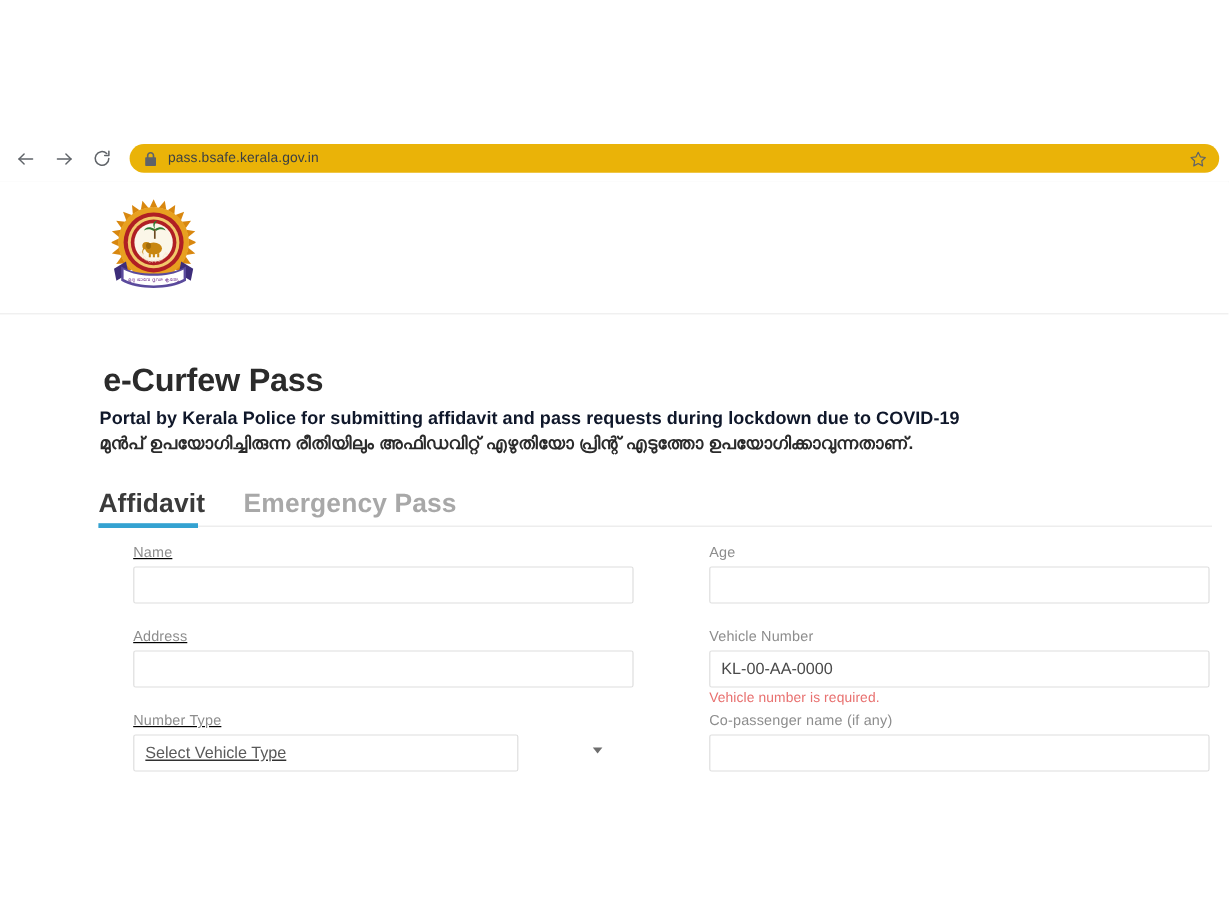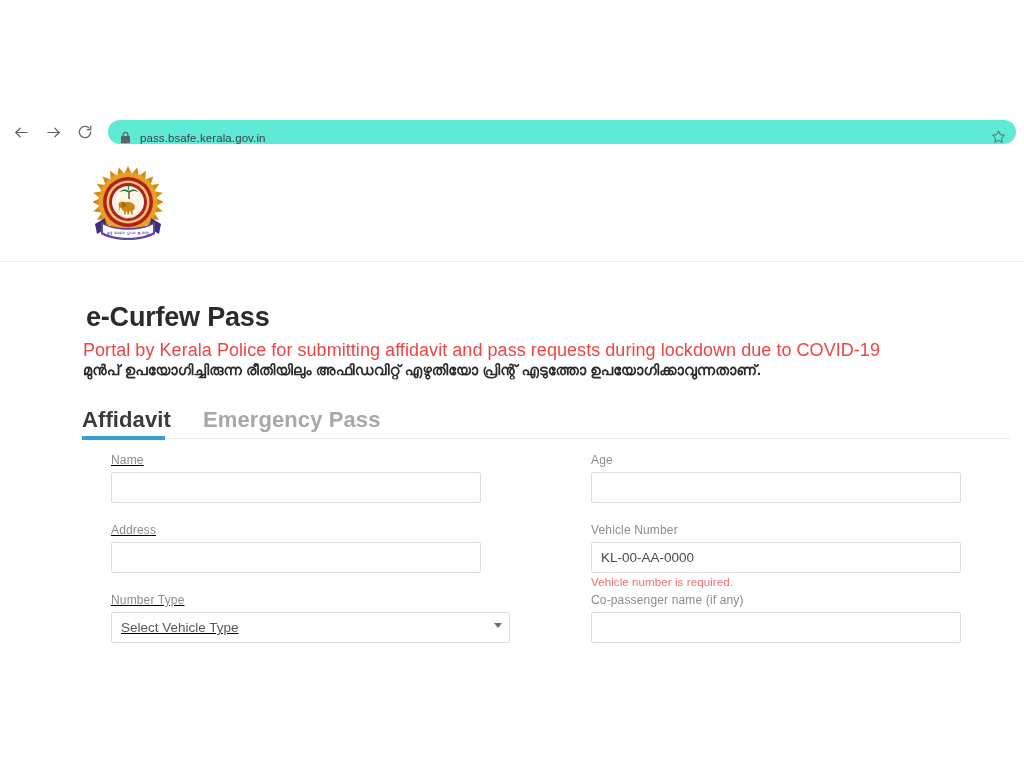--- a/index.html
+++ b/index.html
@@ -43,24 +43,24 @@
     flex: none;
   }
   .nav-btn:first-child { margin-left: 8px; }
   .nav-btn svg { display: block; }
 
   .omnibox {
     margin-left: 10px;
     margin-right: 8px;
     flex: 1 1 auto;
     height: 24px;
-    background: #5eead4;
+    background: #eab308;
     border-radius: 12px;
     display: flex;
-    align-items: flex-end;
+    align-items: center;
     padding: 0 10px 0 12px;
     box-sizing: border-box;
   }
 
   .lock-icon {
     flex: none;
     width: 11px;
     height: 13px;
     margin-right: 9px;
     color: #5f6368;
@@ -126,23 +126,24 @@
     font-size: 27px;
     font-weight: bold;
     color: #2b2b2b;
     letter-spacing: -0.2px;
   }
 
   .subtitle-en {
     position: absolute;
     left: 83px;
     top: 189px;
-    font-size: 18px;
-    color: #ef4444;
+    font-size: 15px;
+    color: #0f172a;
     letter-spacing: 0.05px;
+    font-weight: bold;
   }
 
   .subtitle-ml {
     position: absolute;
     left: 83px;
     top: 211px;
     font-size: 14.5px;
     font-weight: bold;
     color: #2b2b2b;
     letter-spacing: 0.1px;
@@ -215,21 +216,21 @@
     display: block;
     font-size: 12px;
     color: #8d8d8d;
     margin-bottom: 5px;
     letter-spacing: 0.15px;
   }
 
   .field-input {
     display: block;
     box-sizing: border-box;
-    width: 370px;
+    width: 417px;
     height: 31px;
     border: 1px solid #dedede;
     background: #ffffff;
     border-radius: 2px;
     padding: 0 9px;
     font-family: "Liberation Sans", sans-serif;
     font-size: 13.5px;
     color: #4a4a4a;
     outline: none;
   }
@@ -243,21 +244,21 @@
     letter-spacing: 0.1px;
   }
 
   .select-wrap {
     position: relative;
     width: 399px;
   }
   .field-select {
     display: block;
     box-sizing: border-box;
-    width: 399px;
+    width: 321px;
     height: 31px;
     border: 1px solid #dedede;
     background: #ffffff;
     border-radius: 2px;
     padding: 0 24px 0 9px;
     font-family: "Liberation Sans", sans-serif;
     font-size: 13.5px;
     color: #5a5a5a;
     outline: none;
     appearance: none;

